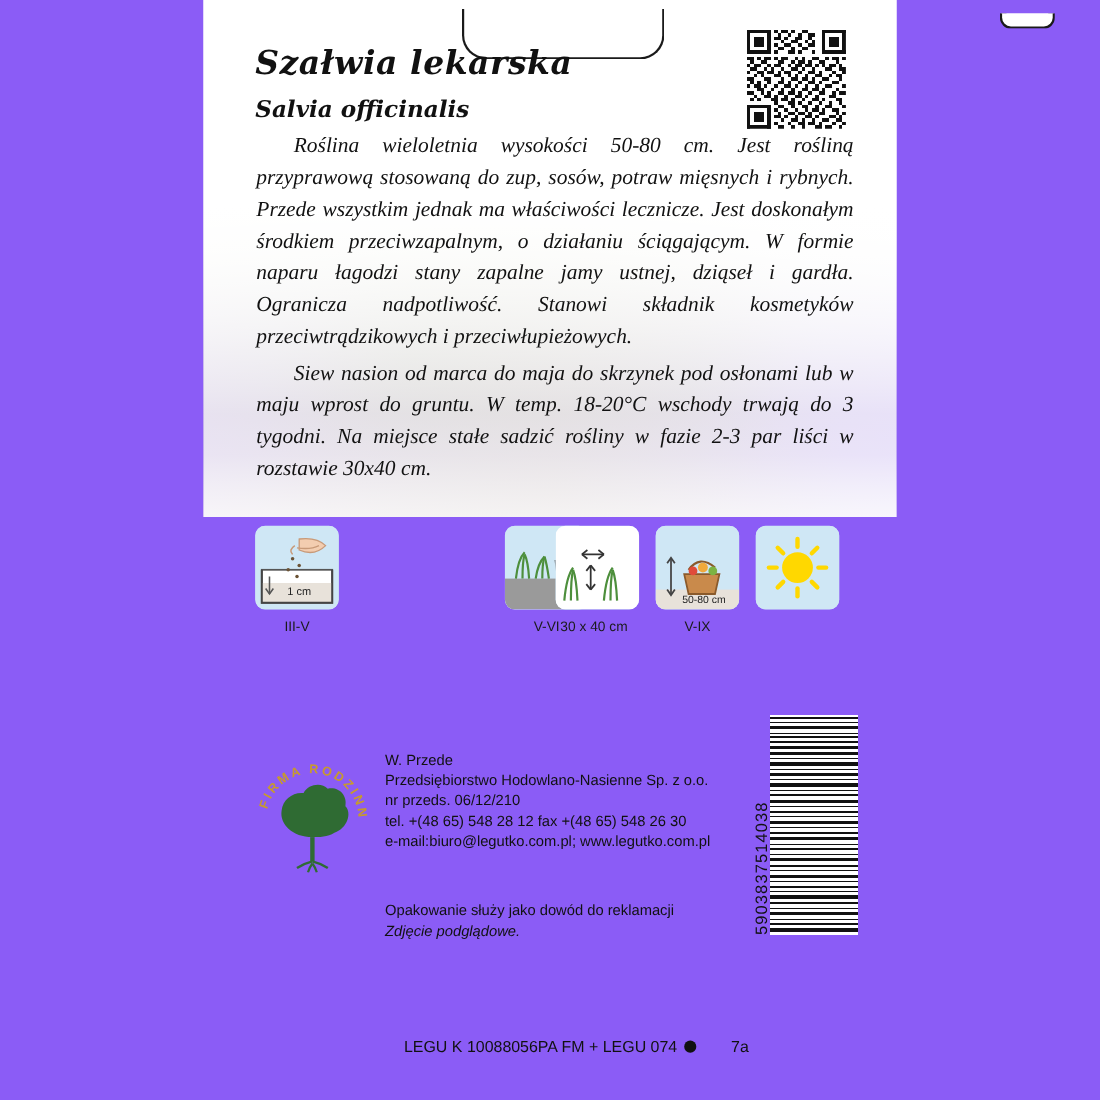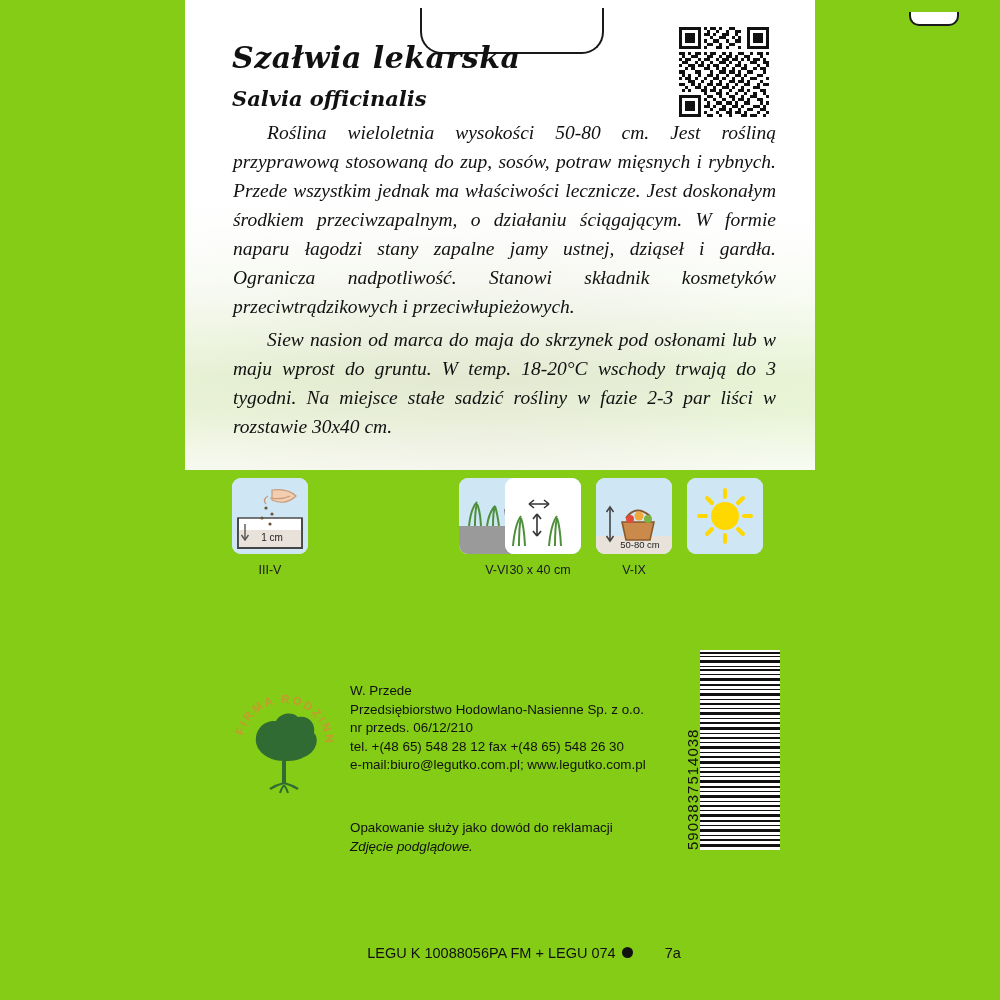--- a/index.html
+++ b/index.html
@@ -1,18 +1,18 @@
 <!DOCTYPE html>
 <html><head>
 <meta charset="utf-8">
 <style>
   html,body{margin:0;padding:0;background:#ffffff;}
   body{width:1000px;height:1000px;font-family:"Liberation Sans",sans-serif;position:relative;overflow:hidden;}
 
-  .packet{position:absolute;left:0;top:0;width:1000px;height:1000px;background:#84cc16;}
+  .packet{position:absolute;left:0;top:0;width:1000px;height:1000px;background:#8b5cf6;}
 
   
   .photo-bleed{
     position:absolute;left:185px;top:0;width:630px;height:470px;
     background:
       radial-gradient(ellipse at 30% 70%, rgba(120,160,80,0.35) 0%, rgba(255,255,255,0) 55%),
       radial-gradient(ellipse at 70% 75%, rgba(150,170,120,0.30) 0%, rgba(255,255,255,0) 55%),
       radial-gradient(ellipse at 50% 95%, rgba(180,130,90,0.30) 0%, rgba(255,255,255,0) 60%),
       radial-gradient(ellipse at 15% 95%, rgba(200,170,120,0.25) 0%, rgba(255,255,255,0) 60%),
       linear-gradient(180deg, rgba(255,255,255,1) 0%, rgba(255,255,255,0.98) 48%, rgba(255,255,255,0.55) 70%, rgba(255,255,255,0.25) 88%, rgba(255,255,255,0.65) 100%);

